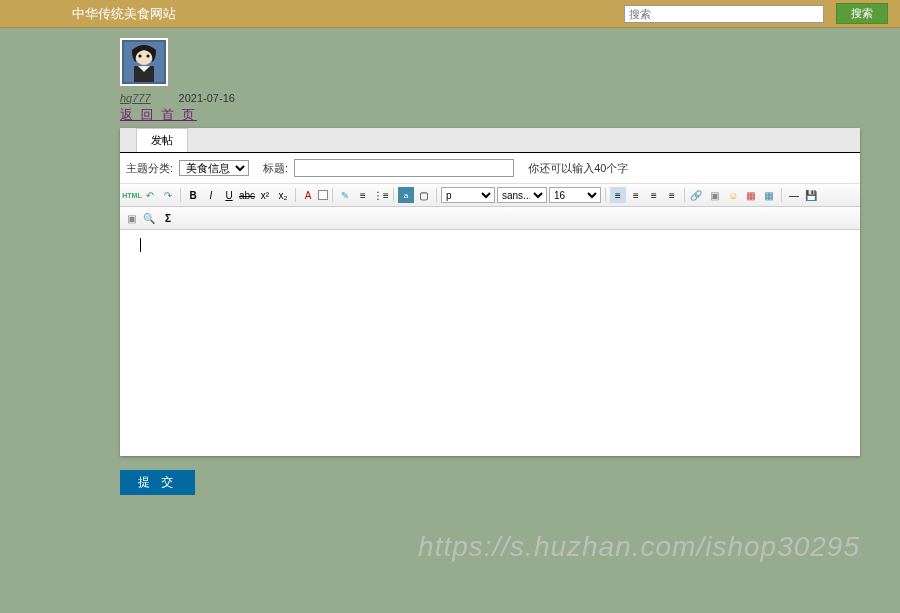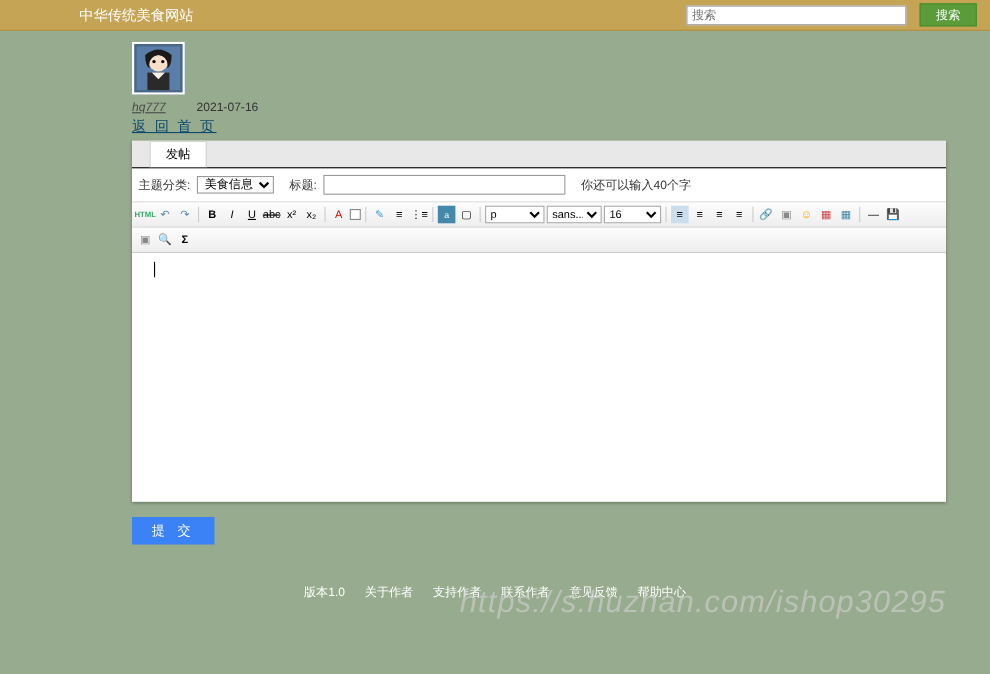--- a/index.html
+++ b/index.html
@@ -8,42 +8,42 @@
 .site-title { color: #fff; font-size: 13px; margin-left: 60px; }
 .header-spacer { flex: 1; }
 .search-input { width: 200px; height: 18px; background: #fff; border: 1px solid #999; padding: 1px 4px; font-size: 11px; }
 .search-button { margin-left: 12px; background: #5a9c3a; color: #fff; border: 1px solid #4a8c2a; padding: 2px 14px; font-size: 11px; cursor: pointer; }
 .user-section { padding: 10px 0 0 120px; }
 .avatar { width: 48px; height: 48px; border: 2px solid #fff; background: #4a6788; display: flex; align-items: center; justify-content: center; }
 .avatar svg { width: 40px; height: 40px; }
 .user-line { margin-top: 6px; display: flex; gap: 28px; align-items: baseline; }
 .user-link { color: #4a4a4a; text-decoration: underline; font-style: italic; font-size: 11px; }
 .date-text { color: #333; font-size: 11px; }
-.back-link { color: #0c4a6e; text-decoration: underline; font-size: 13px; margin-top: 2px; display: inline-block; letter-spacing: 2px; }
+.back-link { color: #701a75; text-decoration: underline; font-size: 13px; margin-top: 2px; display: inline-block; letter-spacing: 2px; }
 .form-panel { background: #fff; margin: 4px 0 0 120px; width: 740px; box-shadow: 0 1px 3px rgba(0,0,0,0.3); }
 .tab-bar { background: #e8e8e8; border-bottom: 1px solid #000000; display: flex; padding-left: 16px; }
 .tab { background: #fff; padding: 4px 14px; font-size: 11px; border: 1px solid #ccc; border-bottom: none; position: relative; top: 0; }
 .form-row { padding: 6px 6px; display: flex; align-items: center; gap: 6px; font-size: 11px; }
 .label { color: #333; }
 .select { border: 1px solid #999; font-size: 11px; padding: 0 2px; background: #fff; }
 .title-input { width: 220px; height: 18px; border: 1px solid #999; padding: 1px 3px; }
 .hint { color: #333; font-size: 11px; }
 .toolbar { background: linear-gradient(#fdfdfd,#eee); border-top: 1px solid #ddd; border-bottom: 1px solid #ccc; padding: 3px 4px; display: flex; flex-wrap: wrap; gap: 2px; align-items: center; }
 .tbtn { width: 16px; height: 16px; display: flex; align-items: center; justify-content: center; font-size: 10px; cursor: pointer; border: 1px solid transparent; }
 .tsep { width: 1px; height: 14px; background: #ccc; margin: 0 2px; }
 .tsel { border: 1px solid #aaa; font-size: 10px; height: 16px; background: #fff; }
 .tsel.wide { width: 54px; }
 .tsel.mid { width: 50px; }
 .tsel.sm { width: 52px; }
 .html-btn { font-size: 7px; color: #3a6; font-weight: bold; padding: 0 2px; }
 .toolbar-row2 { background: linear-gradient(#fdfdfd,#eee); border-bottom: 1px solid #ccc; padding: 3px 4px; display: flex; gap: 2px; align-items: center; }
 .editor-area { height: 226px; background: #fff; padding: 8px 20px; }
 .cursor-line { width: 1px; height: 14px; background: #000; }
 .submit-area { padding: 14px 0 0 120px; }
-.submit-btn { background: #3b82f6; color: #fff; border: none; padding: 4px 18px; font-size: 12px; letter-spacing: 4px; cursor: pointer; }
+.submit-btn { background: #0369a1; color: #fff; border: none; padding: 4px 18px; font-size: 12px; letter-spacing: 4px; cursor: pointer; }
 .footer { text-align: center; margin-top: 36px; color: #fff; font-size: 11px; }
 .footer-links { display: flex; justify-content: center; gap: 18px; margin-bottom: 6px; }
 .footer-links a { color: #fff; text-decoration: none; }
 .watermark { position: absolute; right: 40px; bottom: 50px; color: rgba(210,210,210,0.6); font-size: 28px; font-style: italic; pointer-events: none; letter-spacing: 1px; }
 </style>
 </head>
 <body>
 
 <div class="header">
   <span class="site-title">中华传统美食网站</span>
@@ -130,23 +130,15 @@
   <div class="editor-area">
     <div class="cursor-line"></div>
   </div>
 </div>
 
 <div class="submit-area">
   <button class="submit-btn">提 交</button>
 </div>
 
 <div class="footer">
-  <div class="footer-links">
-    <a>版本1.0</a>
-    <a>关于作者</a>
-    <a>支持作者</a>
-    <a>联系作者</a>
-    <a>意见反馈</a>
-    <a>帮助中心</a>
-  </div>
 </div>
 
 <div class="watermark">https://s.huzhan.com/ishop30295</div>
 
 </body></html>

